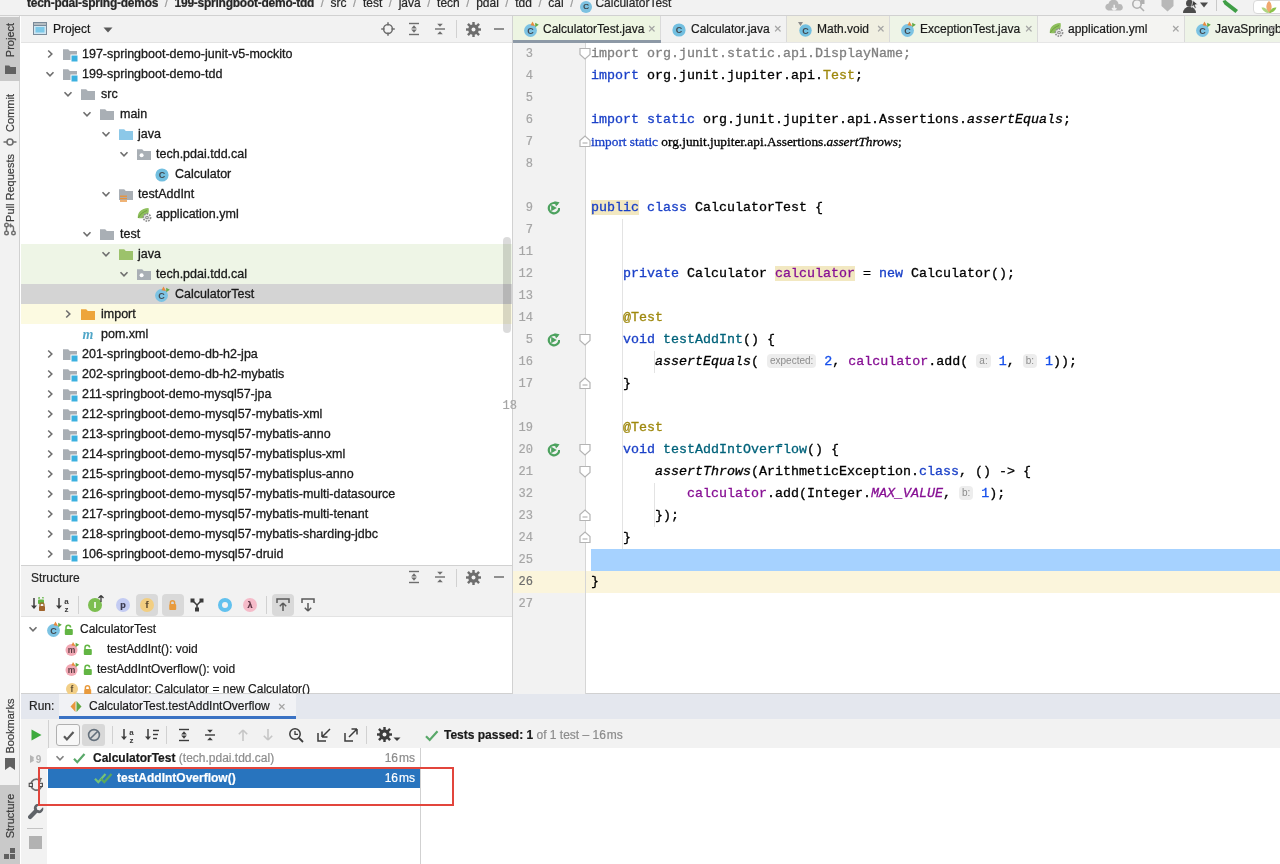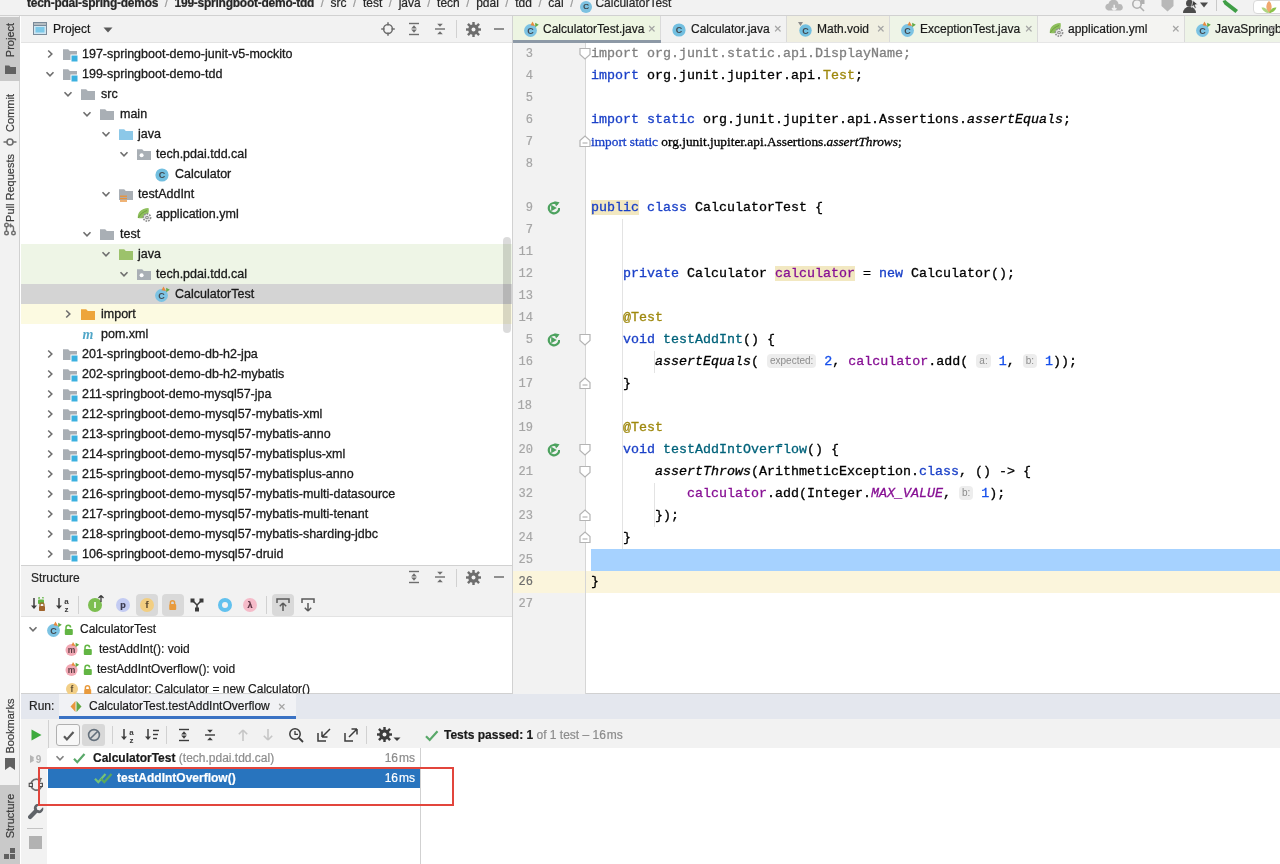--- a/index.html
+++ b/index.html
@@ -615,21 +615,21 @@
       <path d="M9 1 L11.5 5 L7.5 4.4 Z" fill="#e8883c"></path>
       <path d="M11.6 1.8 L15.2 3.8 L11.6 6.2 Z" fill="#62a844"></path>
     </svg>
   </div>
 <div class="abs" style="left:82px;top:644px;">
     <svg width="12" height="12" viewBox="0 0 12 12">
       <path d="M3 5 V3.5 A2.3 2.3 0 0 1 7.6 3.5" fill="none" stroke="#62b543" stroke-width="1.5"></path>
       <rect x="1.8" y="5" width="8" height="6" rx="1" fill="#62b543"></rect>
     </svg>
   </div>
-<div class="abs" style="left:99px;top:639px;height:20px;line-height:20px;font-size:12px;color:#1a1a1a;white-space:nowrap;">testAddInt(): void</div>
+<div class="abs" style="left:107px;top:639px;height:20px;line-height:20px;font-size:12px;color:#1a1a1a;white-space:nowrap;">testAddInt(): void</div>
 <div class="abs" style="left:64px;top:661px;">
     <svg width="16" height="16" viewBox="0 0 16 16">
       <circle cx="7.5" cy="9" r="6" fill="#f2a8b4"></circle>
       <text x="7.5" y="12" font-family="Liberation Sans" font-size="8.5" font-weight="bold" fill="#5a3a40" text-anchor="middle">m</text>
       <path d="M9 1 L11.5 5 L7.5 4.4 Z" fill="#e8883c"></path>
       <path d="M11.6 1.8 L15.2 3.8 L11.6 6.2 Z" fill="#62a844"></path>
     </svg>
   </div>
 <div class="abs" style="left:82px;top:664px;">
     <svg width="12" height="12" viewBox="0 0 12 12">
@@ -729,21 +729,21 @@
 <div class="lnum" style="left:505px;top:153px;">8</div>
 <div class="lnum" style="left:505px;top:197px;">9</div>
 <div class="lnum" style="left:505px;top:219px;">7</div>
 <div class="lnum" style="left:505px;top:241px;">11</div>
 <div class="lnum" style="left:505px;top:263px;">12</div>
 <div class="lnum" style="left:505px;top:285px;">13</div>
 <div class="lnum" style="left:505px;top:307px;">14</div>
 <div class="lnum" style="left:505px;top:329px;">5</div>
 <div class="lnum" style="left:505px;top:351px;">16</div>
 <div class="lnum" style="left:505px;top:373px;">17</div>
-<div class="lnum" style="left:504px;top:395px;">18</div>
+<div class="lnum" style="left:489px;top:395px;">18</div>
 <div class="lnum" style="left:505px;top:417px;">19</div>
 <div class="lnum" style="left:505px;top:439px;">20</div>
 <div class="lnum" style="left:505px;top:461px;">21</div>
 <div class="lnum" style="left:505px;top:483px;">32</div>
 <div class="lnum" style="left:505px;top:505px;">23</div>
 <div class="lnum" style="left:505px;top:527px;">24</div>
 <div class="lnum" style="left:505px;top:549px;">25</div>
 <div class="lnum" style="left:505px;top:571px;color:#6e6e6e;">26</div>
 <div class="lnum" style="left:505px;top:593px;">27</div>
 <div class="abs" style="left:546px;top:201px;">

